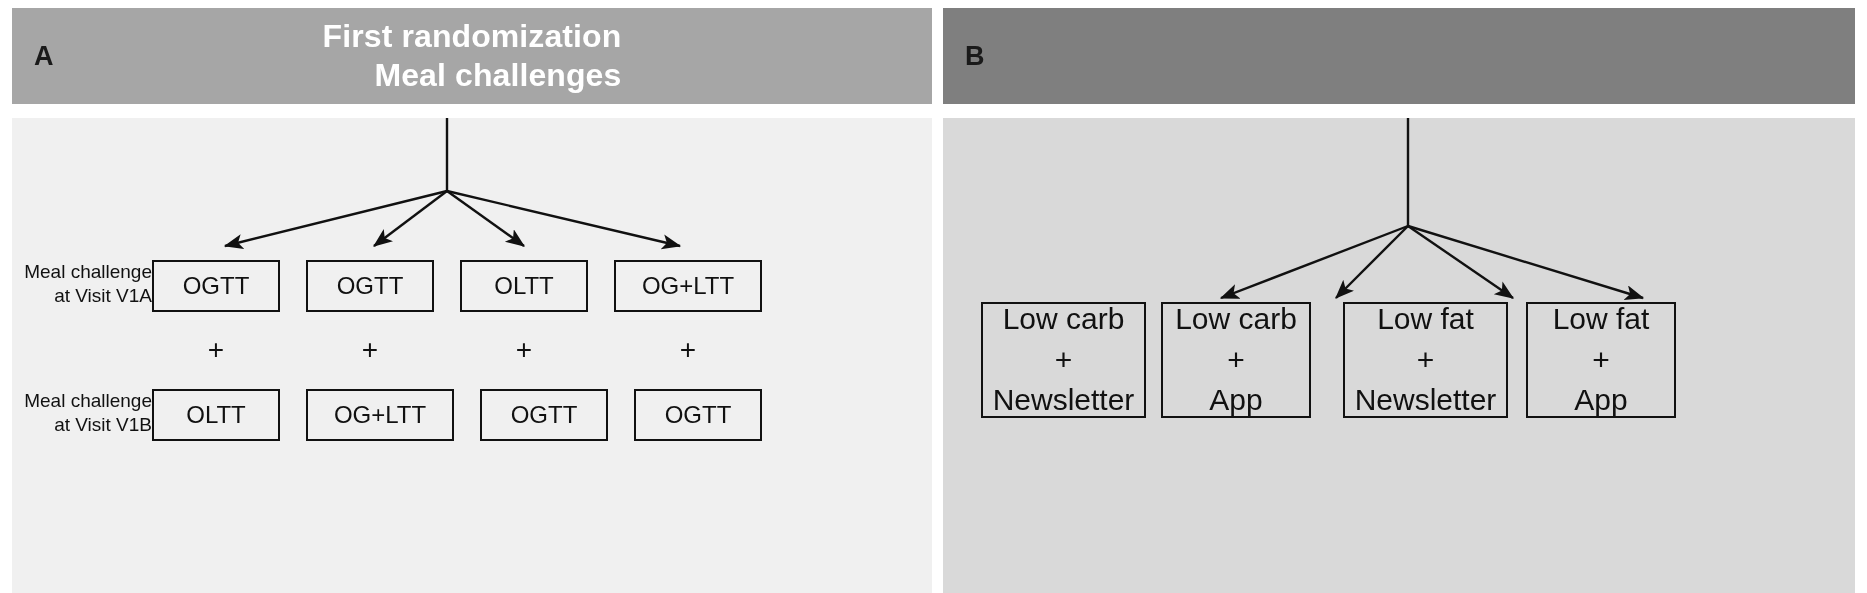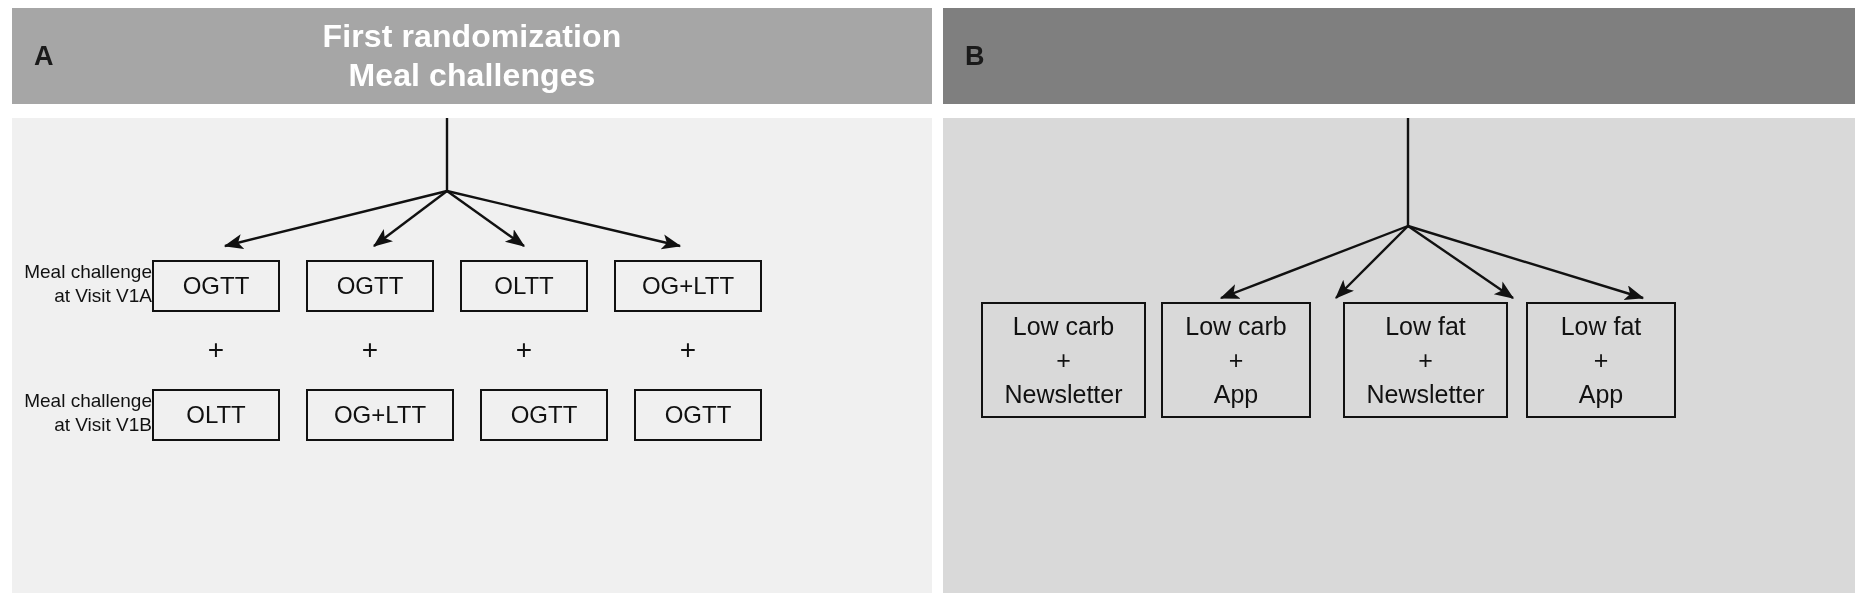--- a/index.html
+++ b/index.html
@@ -16,21 +16,21 @@
   .panel{position:absolute;}
   .panel-header{
     position:absolute;left:0;top:0;right:0;height:96px;
     display:flex;align-items:center;justify-content:center;
   }
   .panel-letter{
     position:absolute;left:22px;top:50%;transform:translateY(-50%);
     font-weight:bold;font-size:27px;color:#1a1a1a;line-height:1;
   }
   .panel-title{
-    text-align:center;color:#ffffff;font-weight:bold;
+    text-align:right;color:#ffffff;font-weight:bold;
     font-size:32px;line-height:1.22;letter-spacing:0.1px;
     white-space:pre-line;
   }
   .panel-body{position:absolute;left:0;right:0;overflow:hidden;}
 
   
   #panelA{left:12px;top:8px;width:920px;height:585px;}
   #panelA .panel-header{background:#a6a6a6;}
   #panelA .panel-body{top:110px;bottom:0;background:#f0f0f0;}
 
@@ -53,21 +53,21 @@
   .node-box{
     position:absolute;
     border:2.2px solid #111111;
     background:transparent;
     display:flex;align-items:center;justify-content:center;
     text-align:center;
     color:#111111;
     box-sizing:border-box;
   }
   .node-box.one-line{font-size:24px;line-height:1;}
-  .node-box.multi-line{font-size:25px;line-height:1.36;white-space:pre-line;}
+  .node-box.multi-line{font-size:30px;line-height:1.36;white-space:pre-line;}
 
   .plus-sign{
     position:absolute;text-align:center;
     font-size:28px;color:#111111;line-height:1;
   }
 </style>
 </head>
 <body>
 
 <div id="root">

